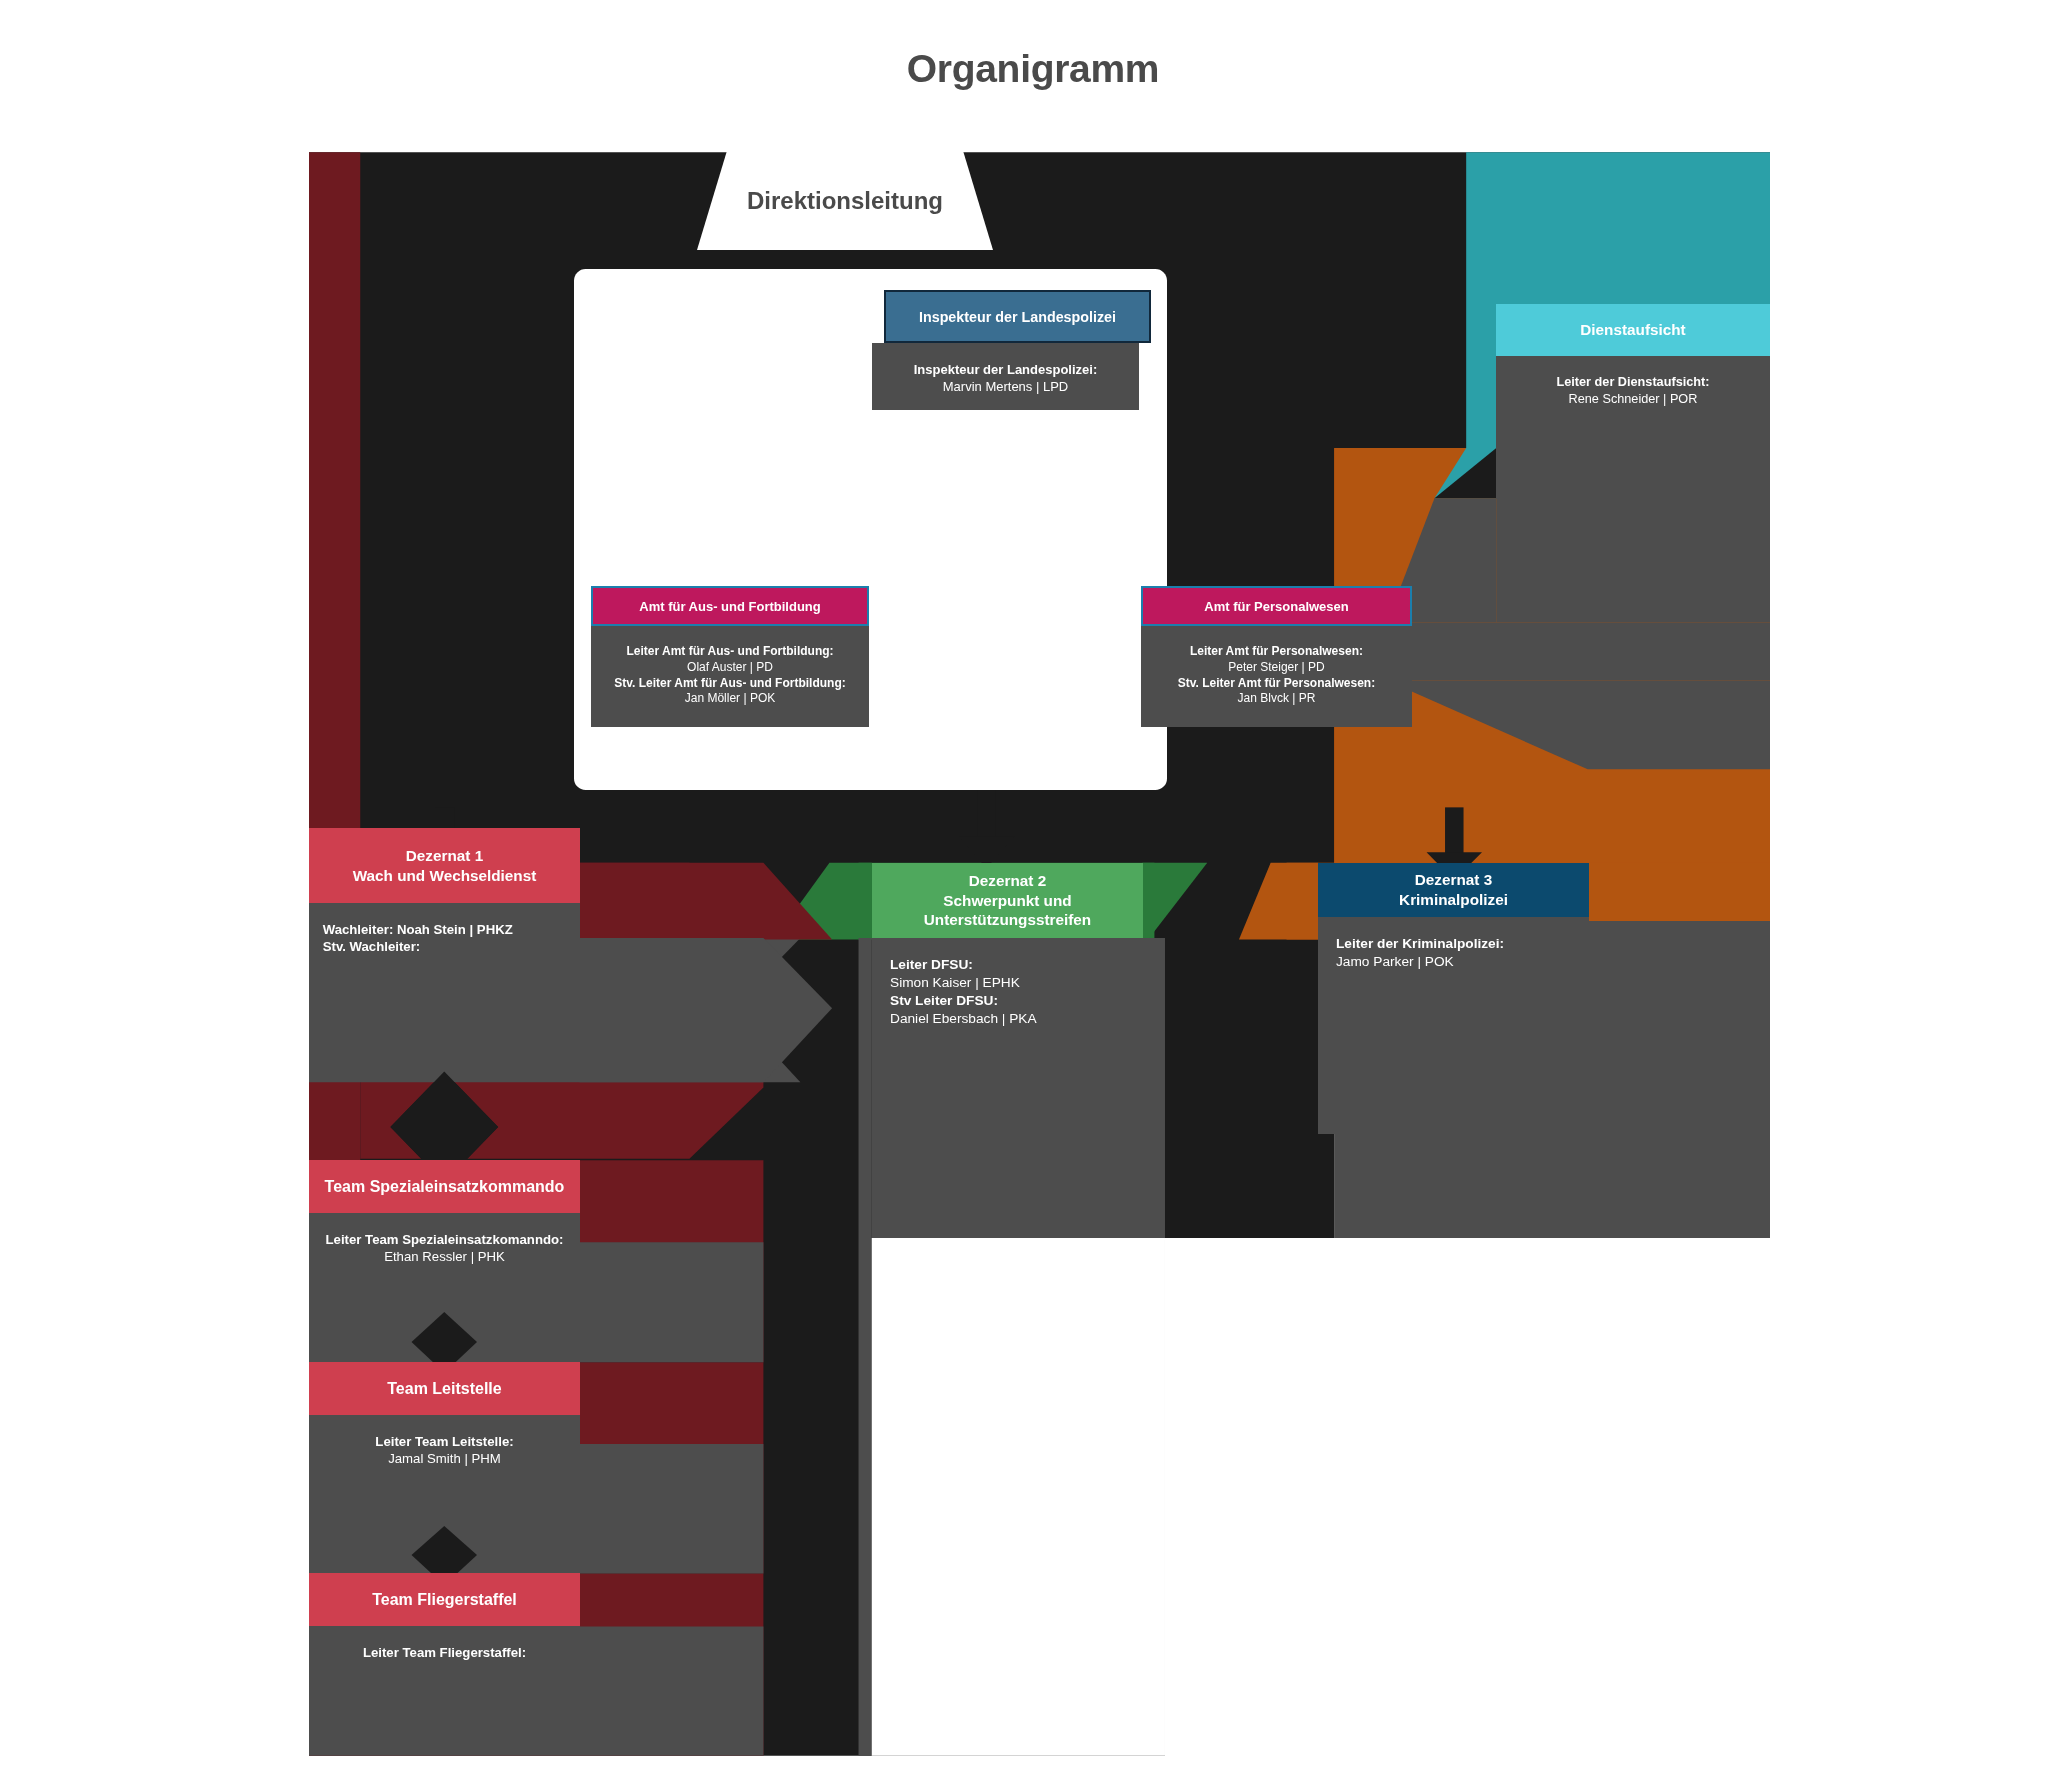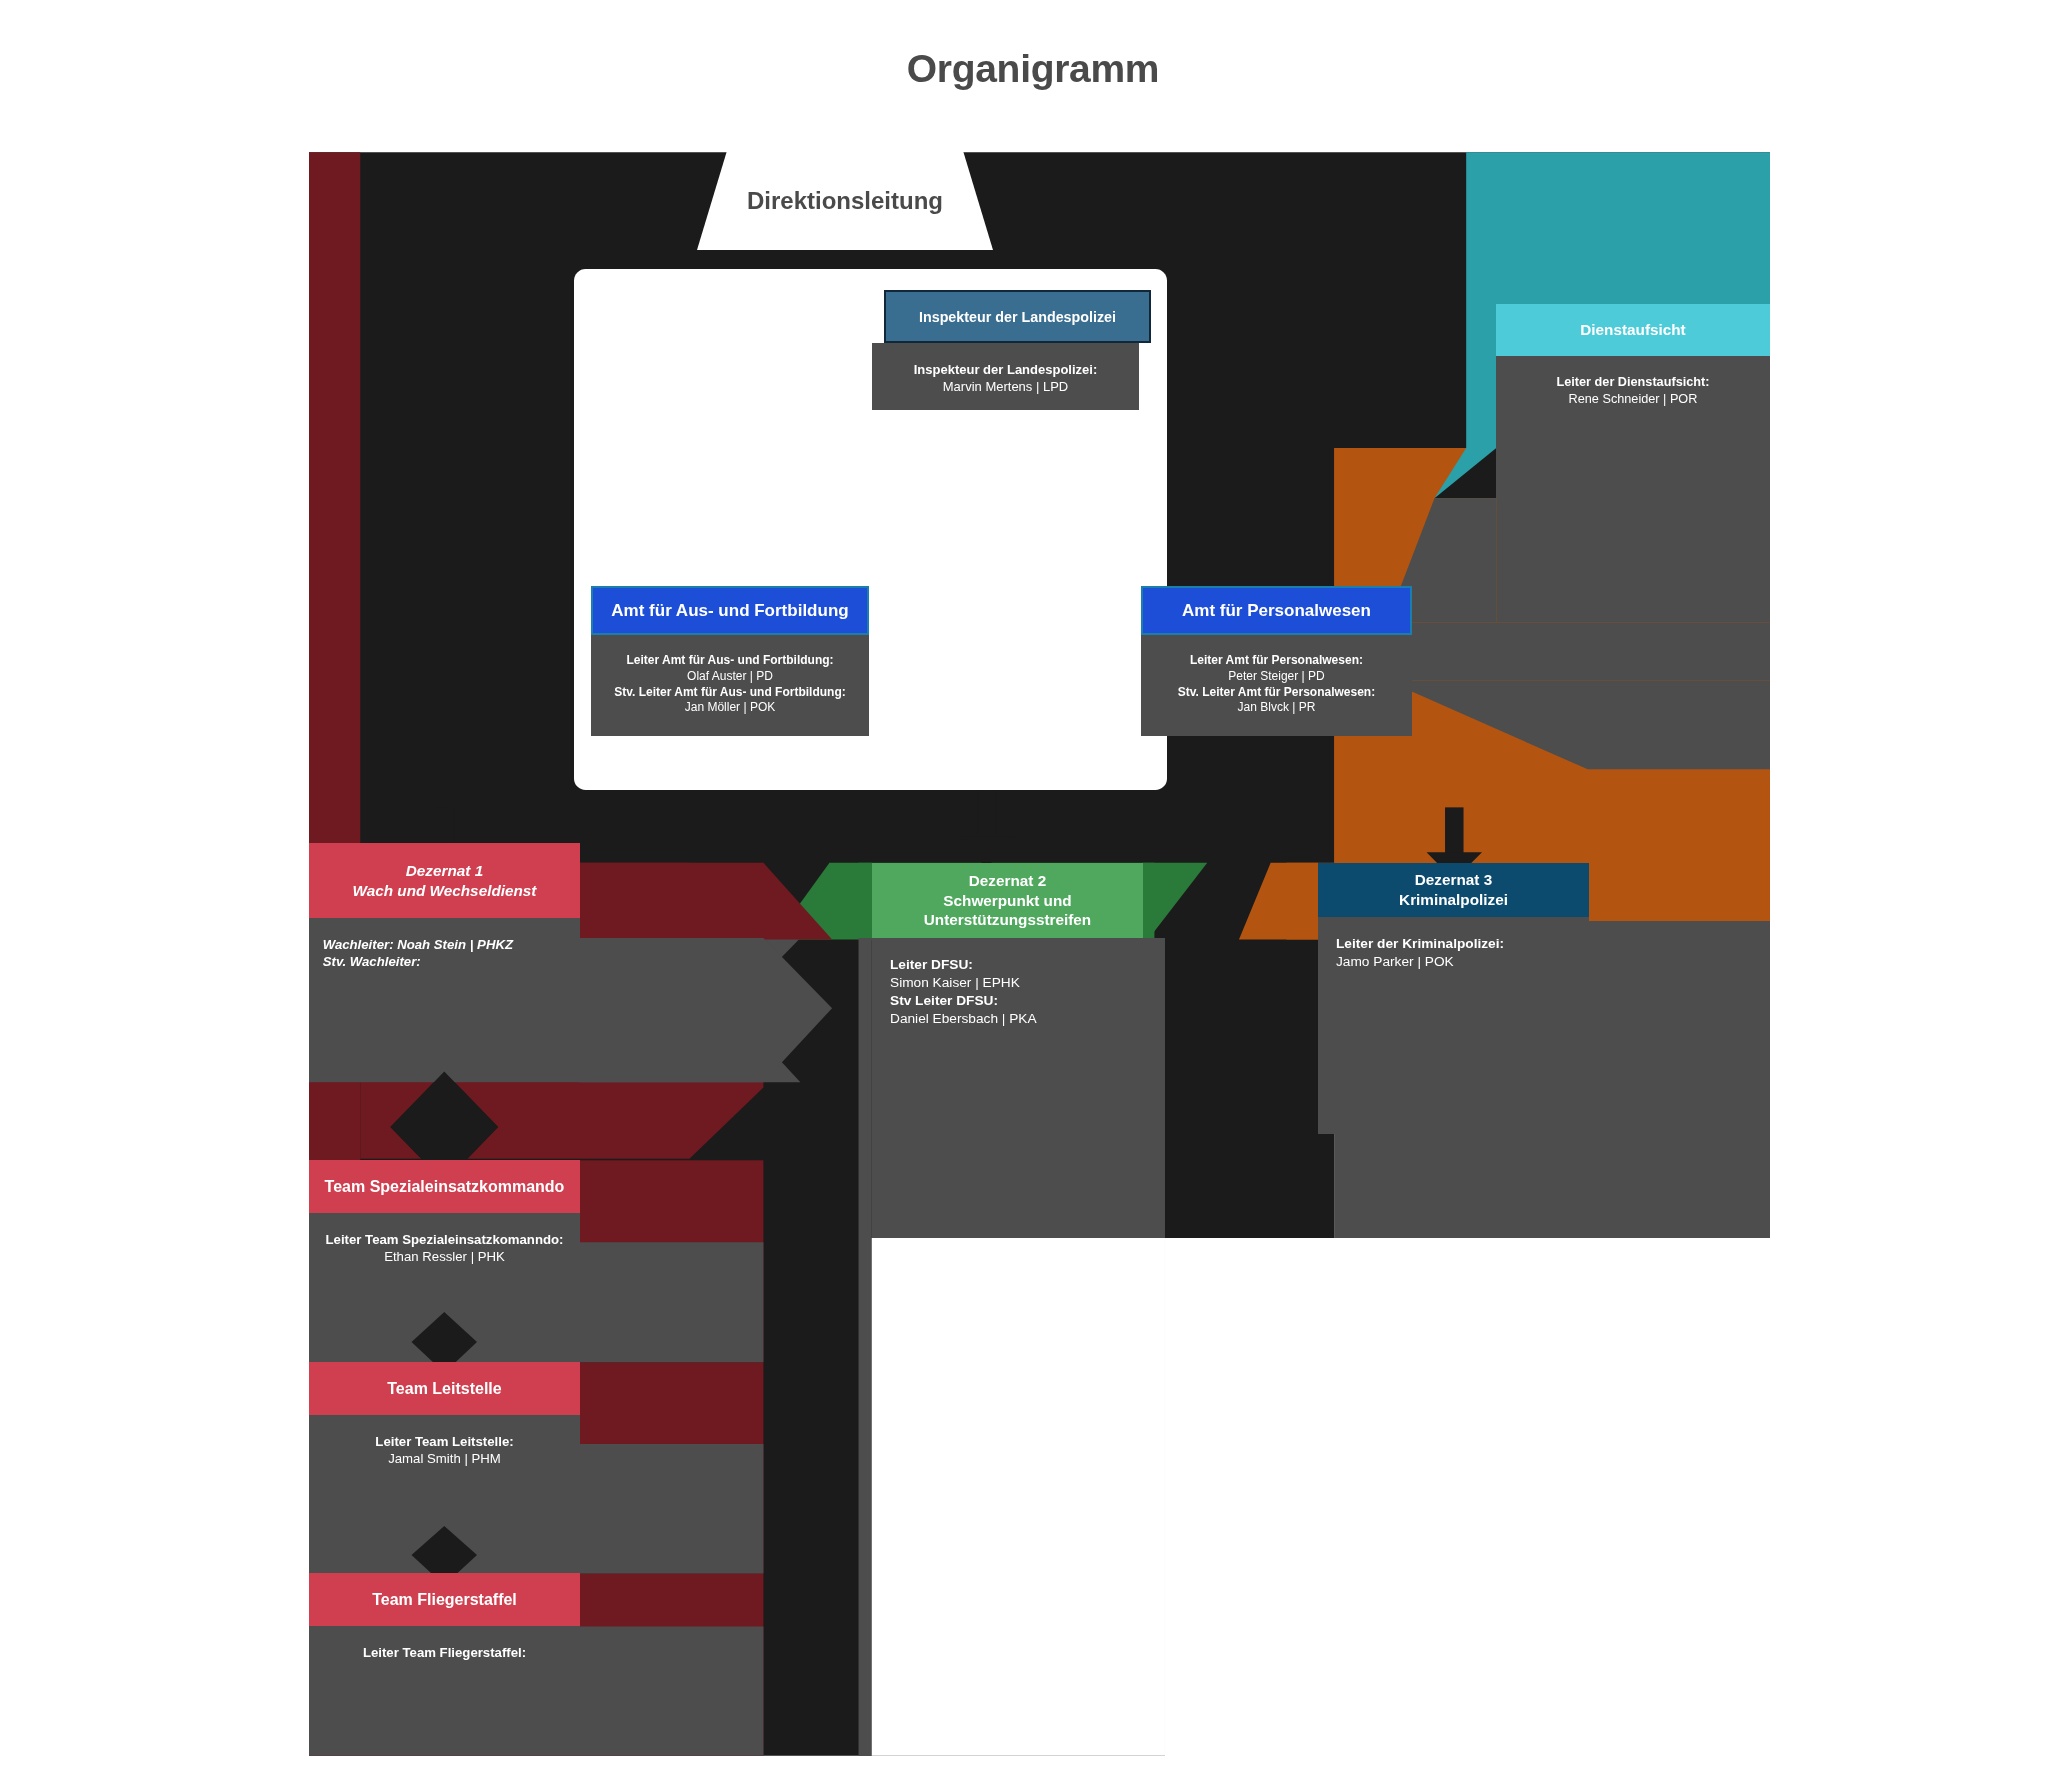--- a/index.html
+++ b/index.html
@@ -108,34 +108,34 @@
     height: 53px;
     font-size: 14.3px;
     margin-left: 12px;
   }
   #node-inspekteur .body { height: 67px; text-align: center; font-size: 13px; }
 
   
   #node-ausbildung { left: 282px; top: 434px; width: 278px; }
   #node-personal  { left: 832px; top: 434px; width: 271px; }
   .amt .hdr {
-    background: #1d4ed8;
+    background: #be185d;
     border: 2.1px solid #1b7fad;
-    height: 49px;
-    font-size: 17px;
+    height: 40px;
+    font-size: 13px;
   }
   .amt .body { height: 101px; text-align: center; font-size: 12px; }
 
   
   #node-dienstaufsicht { left: 1187px; top: 152px; width: 274px; }
   #node-dienstaufsicht .hdr { background: #4ecbd9; height: 52px; font-size: 15.3px; }
   #node-dienstaufsicht .body { height: 143px; text-align: center; font-size: 12.7px; }
 
   
-  #node-dez1 { left: 0px; top: 691px; width: 271px; font-style: italic; }
+  #node-dez1 { left: 0px; top: 676px; width: 271px; }
   #node-dez1 .hdr { background: #cf3f4f; height: 75px; font-size: 15.3px; line-height: 1.28; }
   #node-dez1 .body { height: 100px; text-align: left; font-size: 13.2px; }
 
   #node-dez2 { left: 563px; top: 711px; width: 271px; }
   #node-dez2 .hdr { background: #4fa85d; height: 75px; font-size: 15.3px; line-height: 1.28; }
   #node-dez2 .body { height: 175px; text-align: left; font-size: 13.7px; padding-left: 18px; }
 
   #node-dez3 { left: 1009px; top: 711px; width: 271px; }
   #node-dez3 .hdr { background: #0c4a6e; height: 54px; font-size: 15.3px; line-height: 1.28; }
   #node-dez3 .body { height: 217px; text-align: left; font-size: 13.7px; padding-left: 18px; }

